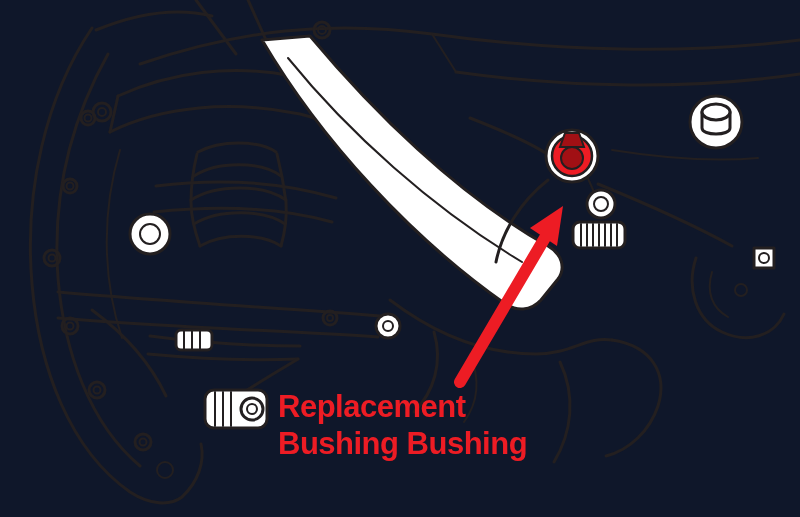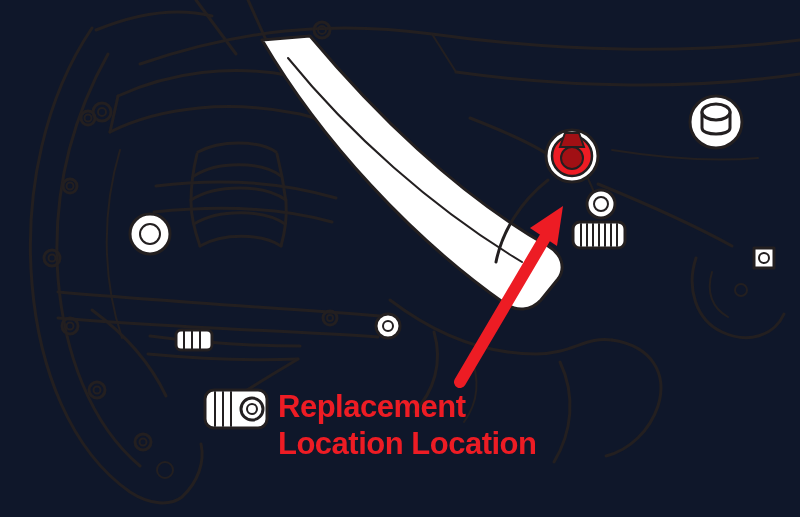--- a/index.html
+++ b/index.html
@@ -169,15 +169,15 @@
     </g>
 
     <g>
       <line x1="460" y1="382" x2="546" y2="236" stroke-width="12" stroke-linecap="round" stroke="#ed1c24"></line>
       <polygon points="563,206 557,246 530,228" fill="#ed1c24"></polygon>
     </g>
   </svg>
 
   <div class="annotation-label">
     <div>Replacement</div>
-    <div>Location Location</div>
+    <div>Bushing Bushing</div>
   </div>
 </div>
 
 </body></html>

